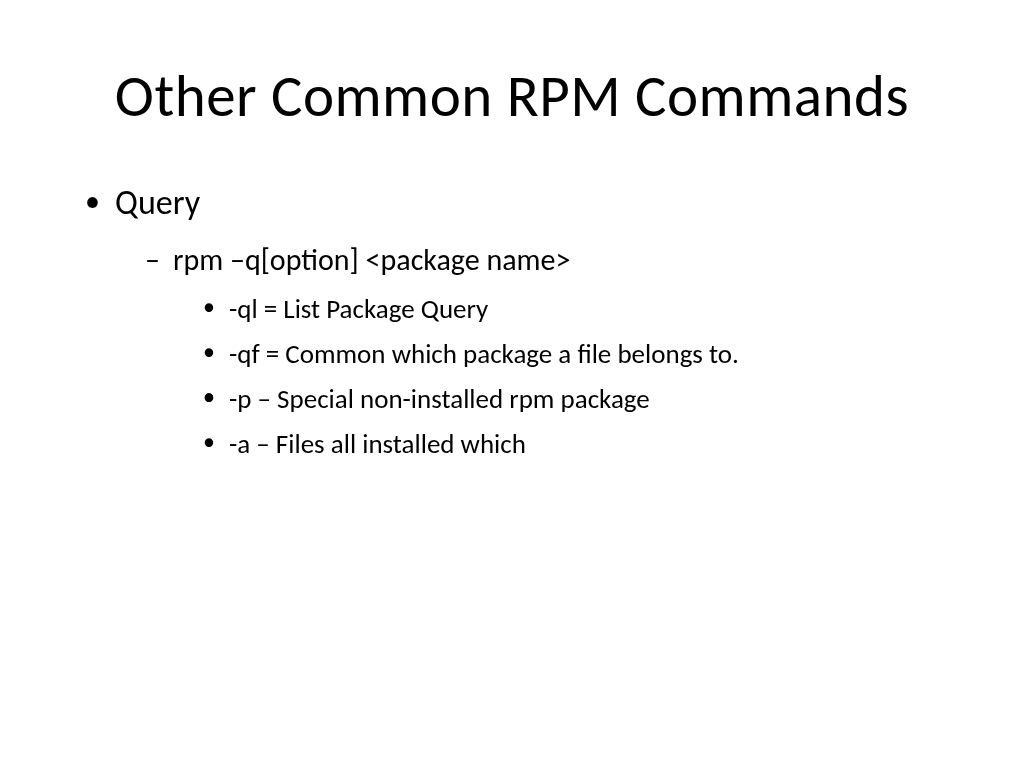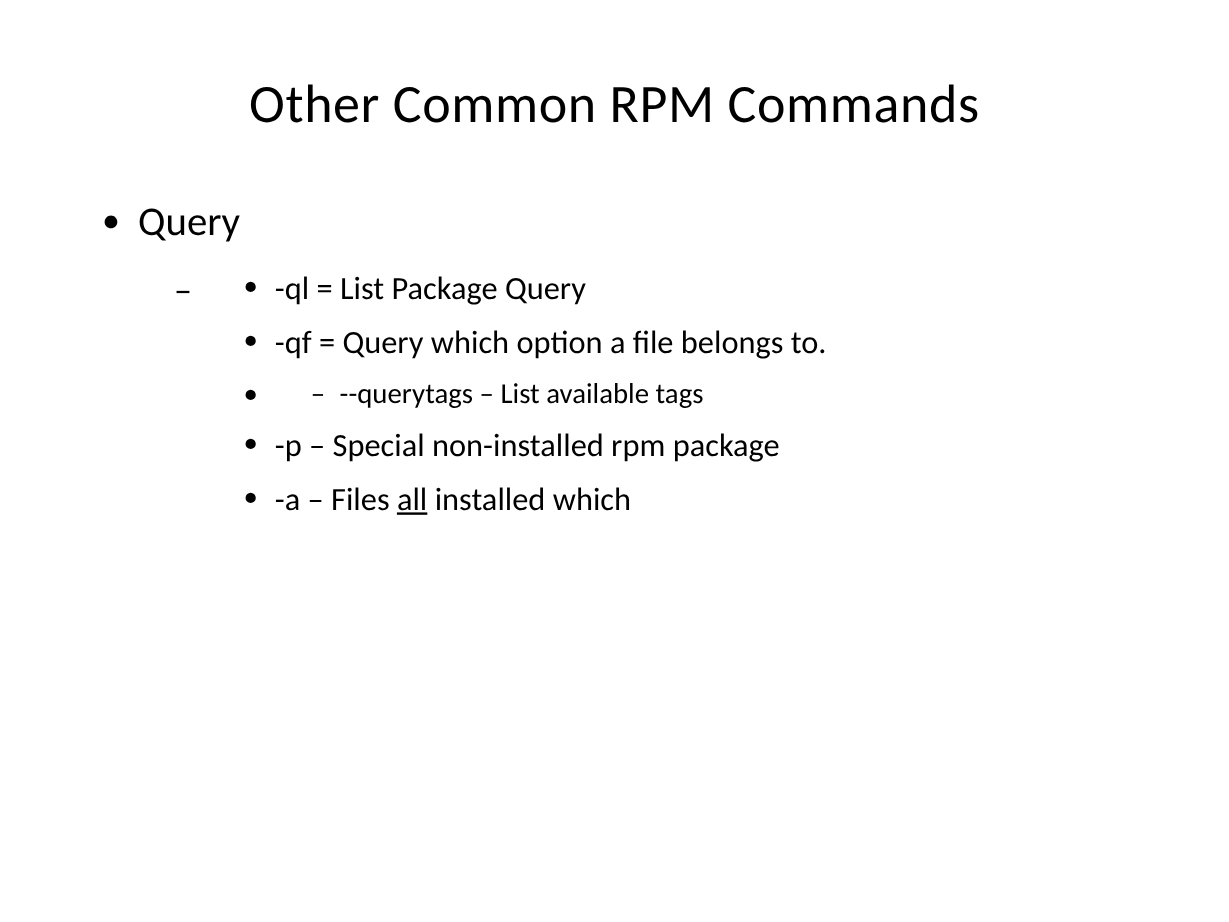--- a/index.html
+++ b/index.html
@@ -14,21 +14,21 @@
       font-family: Calibri, "Segoe UI", Arial, sans-serif;
       color: #000000;
       overflow: hidden;
     }
     .slide {
       width: 100%;
       height: 100%;
       padding: 40px 60px;
     }
     .title {
-      font-size: 45px;
+      font-size: 59px;
       font-weight: 400;
       text-align: center;
       margin-top: 20px;
       margin-bottom: 50px;
       letter-spacing: 0.5px;
     }
     ul {
       list-style: none;
     }
     .level1 {
@@ -91,46 +91,41 @@
       padding-left: 24px;
       margin-bottom: 10px;
     }
     .level4 > li::before {
       content: "–";
       position: absolute;
       left: 0;
       top: 0;
     }
     .underline {
-      text-decoration: underline;
     }
   </style>
 </head>
 <body>
 
 <div class="slide">
   <h1 class="title">Other Common RPM Commands</h1>
   <ul class="level1">
     <li>
       <span>Query</span>
       <ul class="level2">
         <li>
+          <span>rpm –q[option] &lt;package name&gt;</span>
           <ul class="level3">
             <li>
               <span>-ql = List Package Query</span>
             </li>
             <li>
-              <span>-qf = Query which option a file belongs to.</span>
+              <span>-qf = Common which package a file belongs to.</span>
             </li>
             <li>
-              <ul class="level4">
-                <li>
-                  <span>--querytags – List available tags</span>
-                </li>
-              </ul>
             </li>
             <li>
               <span>-p – Special non-installed rpm package</span>
             </li>
             <li>
               <span>-a – Files </span><span class="underline">all</span><span> installed which</span>
             </li>
           </ul>
         </li>
       </ul>

